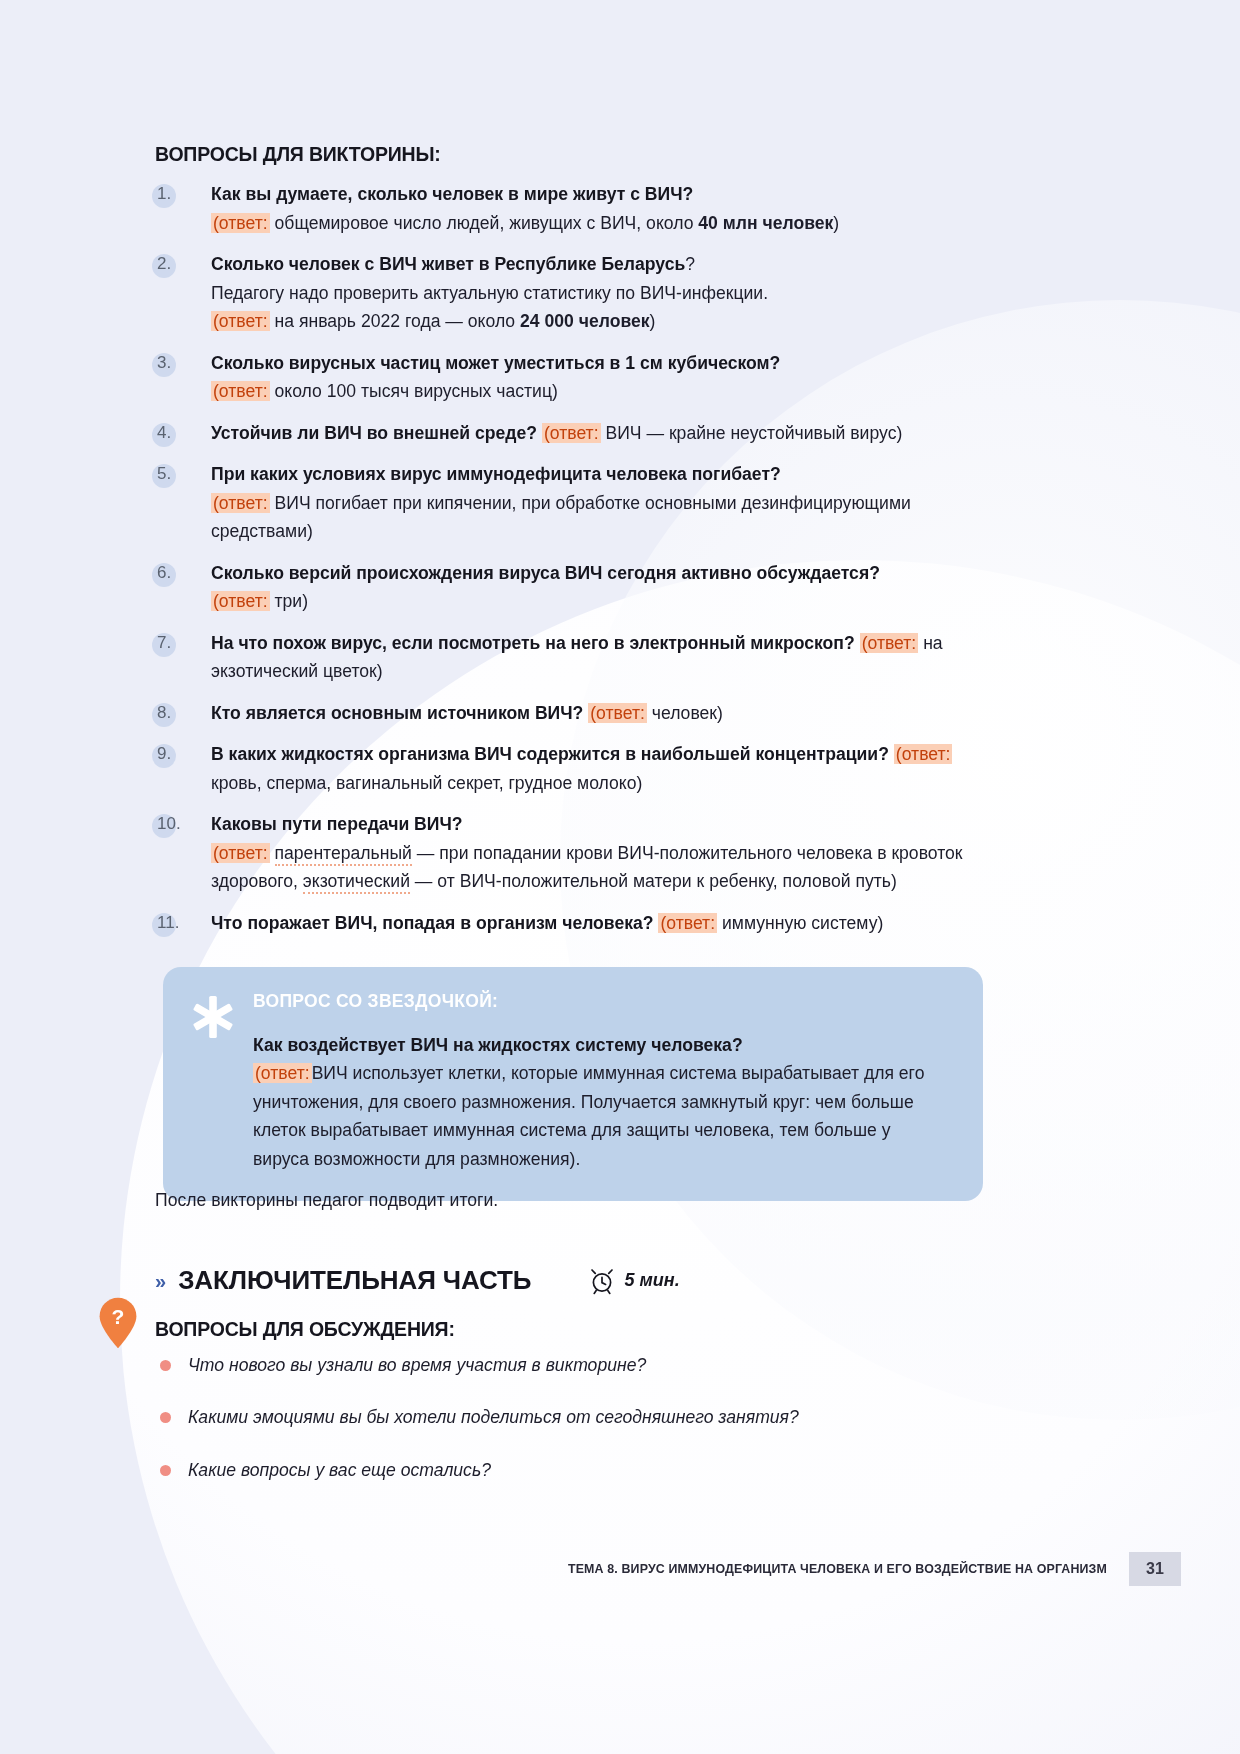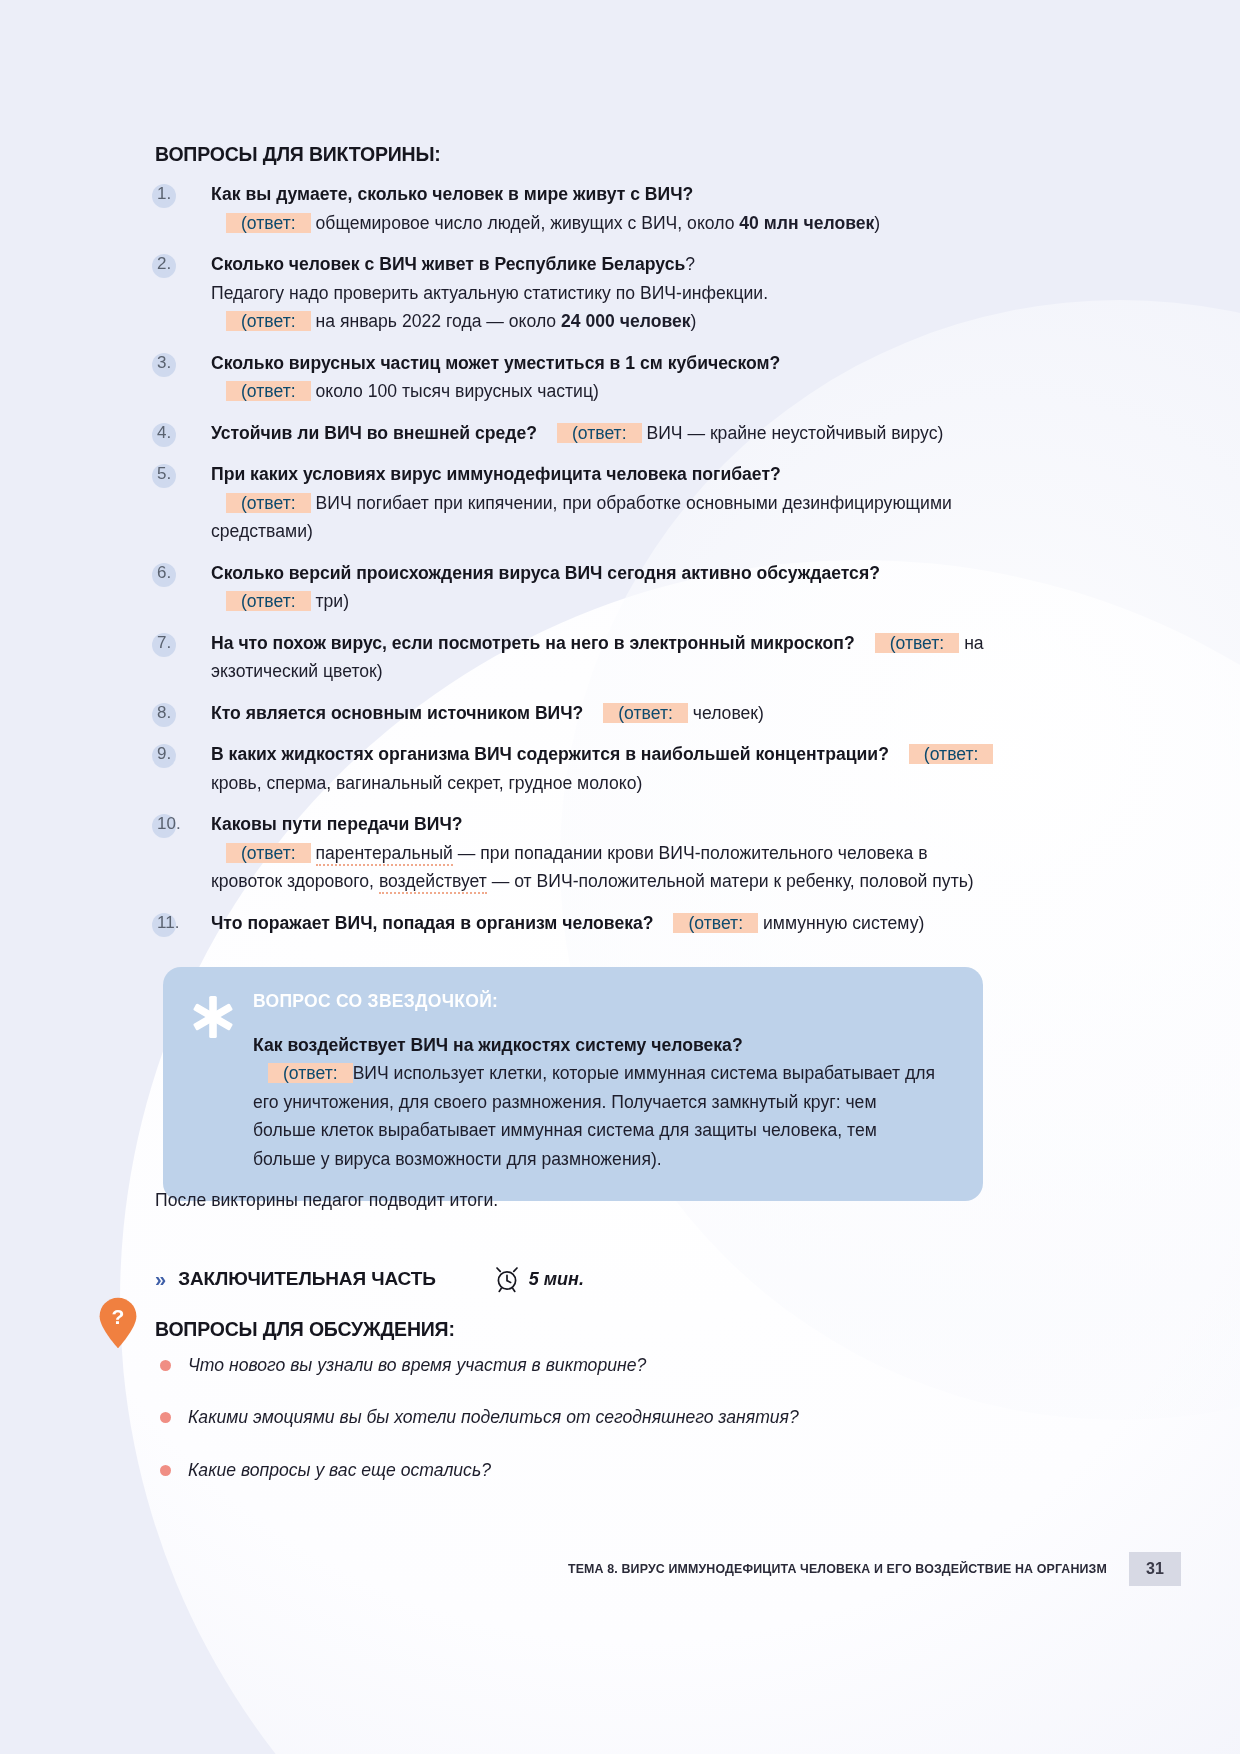--- a/index.html
+++ b/index.html
@@ -99,23 +99,22 @@
   .quiz-num span { position: relative; z-index: 1; }
   .quiz-body {
     flex: 1 1 auto;
     font-size: 17.6px;
     line-height: 1.62;
     color: #1d1d2b;
   }
   .q { font-weight: bold; color: #16161f; }
   .ans-label {
     background: #fbcfb6;
-    padding: 0 15px;
-    color: #0c4a6e;
-    margin-left: 15px;
+    padding: 0 2px;
+    color: #c2410c;
   }
   .bold { font-weight: bold; }
   .dotted {
     border-bottom: 2px dotted #f0a98c;
     padding-bottom: 1px;
   }
 
   
   #star-callout {
     position: absolute;
@@ -171,21 +170,21 @@
     gap: 14px;
   }
   .chevrons {
     color: #3f5fa8;
     font-size: 20px;
     font-weight: bold;
     letter-spacing: -2px;
     line-height: 1;
   }
   #final-part-label {
-    font-size: 19px;
+    font-size: 26px;
     font-weight: bold;
     color: #16161f;
     letter-spacing: -0.1px;
   }
   #time-group {
     display: flex;
     align-items: center;
     gap: 9px;
     margin-left: 44px;
   }
@@ -311,21 +310,21 @@
       <li class="quiz-item">
         <div class="quiz-num"><span>8.</span></div>
         <div class="quiz-body"><span class="q">Кто является основным источником ВИЧ?</span> <span class="ans-label">(ответ:</span> <span>человек)</span></div>
       </li>
       <li class="quiz-item">
         <div class="quiz-num"><span>9.</span></div>
         <div class="quiz-body"><span class="q">В каких жидкостях организма ВИЧ содержится в наибольшей концентрации?</span> <span class="ans-label">(ответ:</span> <span>кровь, сперма, вагинальный секрет, грудное молоко)</span></div>
       </li>
       <li class="quiz-item">
         <div class="quiz-num"><span>10.</span></div>
-        <div class="quiz-body"><span class="q">Каковы пути передачи ВИЧ?</span><br><span class="ans-label">(ответ:</span> <span class="dotted">парентеральный</span><span> — при попадании крови ВИЧ-положительного человека в кровоток здорового, </span><span class="dotted">воздействует</span><span> — от ВИЧ-положительной матери к ребенку, половой путь)</span></div>
+        <div class="quiz-body"><span class="q">Каковы пути передачи ВИЧ?</span><br><span class="ans-label">(ответ:</span> <span class="dotted">парентеральный</span><span> — при попадании крови ВИЧ-положительного человека в кровоток здорового, </span><span class="dotted">экзотический</span><span> — от ВИЧ-положительной матери к ребенку, половой путь)</span></div>
       </li>
       <li class="quiz-item">
         <div class="quiz-num"><span>11.</span></div>
         <div class="quiz-body"><span class="q">Что поражает ВИЧ, попадая в организм человека?</span> <span class="ans-label">(ответ:</span> <span>иммунную систему)</span></div>
       </li>
     </ol>
 
   <div id="star-callout">
     <svg id="star-icon" viewBox="0 0 44 44">
       <g fill="#ffffff">

